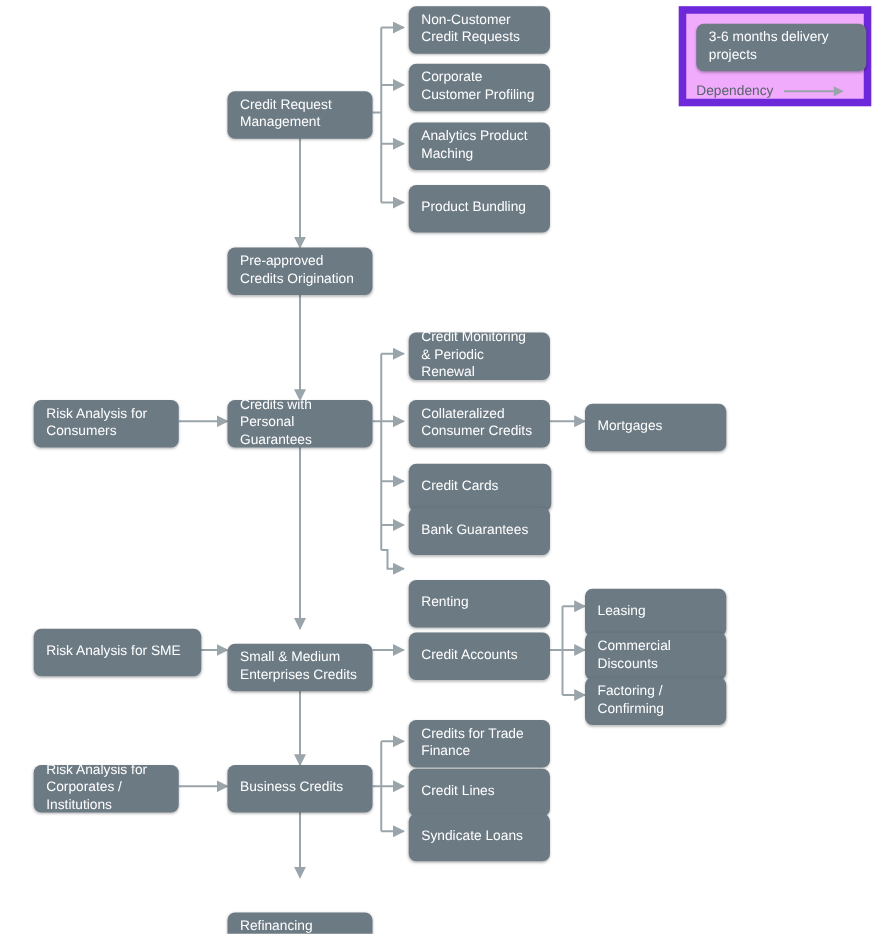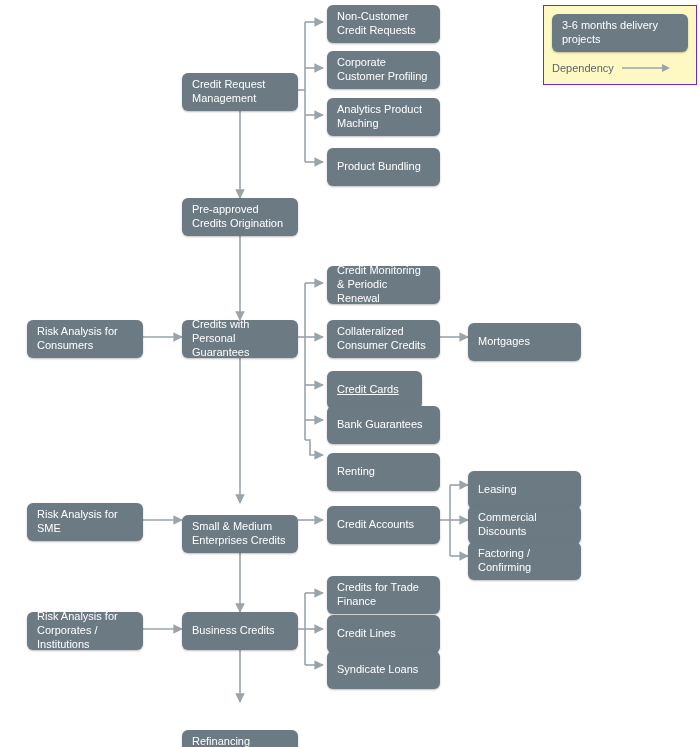--- a/index.html
+++ b/index.html
@@ -22,22 +22,22 @@
     font-size: 11px;
     line-height: 1.25;
     display: flex;
     align-items: center;
     padding: 19px 10px;
     box-sizing: border-box;
     box-shadow: 0 1px 2px rgba(0,0,0,0.25);
   }
   .legend-box {
     position: absolute;
-    background: #fef9c3;
-    border: 1px solid #6d28d9;
+    background: #f0abfc;
+    border: 6px solid #6d28d9;
     box-sizing: border-box;
   }
   .legend-row {
     position: absolute;
     display: flex;
     align-items: center;
     gap: 8px;
   }
   .legend-text {
     font-size: 11px;
@@ -148,21 +148,21 @@
   <div class="node" style="left:182px; top:612px; width:116px; height:34px;">
     <span>Business Credits</span>
   </div>
   <div class="node" style="left:182px; top:730px; width:116px; height:30px;">
     <span>Refinancing operations</span>
   </div>
 
   <div class="node" style="left:27px; top:320px; width:116px; height:34px;">
     <span>Risk Analysis for Consumers</span>
   </div>
-  <div class="node" style="left:27px; top:503px; width:116px; height:34px;">
+  <div class="node" style="left:27px; top:503px; width:134px; height:34px;">
     <span>Risk Analysis for SME</span>
   </div>
   <div class="node" style="left:27px; top:612px; width:116px; height:34px;">
     <span>Risk Analysis for Corporates / Institutions</span>
   </div>
 
   <div class="node" style="left:327px; top:5px; width:113px; height:34px;">
     <span>Non-Customer Credit Requests</span>
   </div>
   <div class="node" style="left:327px; top:51px; width:113px; height:26px;">
@@ -174,27 +174,27 @@
   <div class="node" style="left:327px; top:148px; width:113px; height:28px;">
     <span>Product Bundling</span>
   </div>
 
   <div class="node" style="left:327px; top:266px; width:113px; height:34px;">
     <span>Credit Monitoring &amp; Periodic Renewal</span>
   </div>
   <div class="node" style="left:327px; top:320px; width:113px; height:34px;">
     <span>Collateralized Consumer Credits</span>
   </div>
-  <div class="node" style="left:327px; top:371px; width:95px; height:28px;text-decoration:underline;">
+  <div class="node" style="left:327px; top:371px; width:114px; height:28px;">
     <span>Credit Cards</span>
   </div>
   <div class="node" style="left:327px; top:406px; width:113px; height:28px;">
     <span>Bank Guarantees</span>
   </div>
-  <div class="node" style="left:327px; top:453px; width:113px; height:28px;">
+  <div class="node" style="left:327px; top:464px; width:113px; height:28px;">
     <span>Renting</span>
   </div>
 
   <div class="node" style="left:327px; top:506px; width:113px; height:28px;">
     <span>Credit Accounts</span>
   </div>
 
   <div class="node" style="left:327px; top:576px; width:113px; height:34px;">
     <span>Credits for Trade Finance</span>
   </div>

